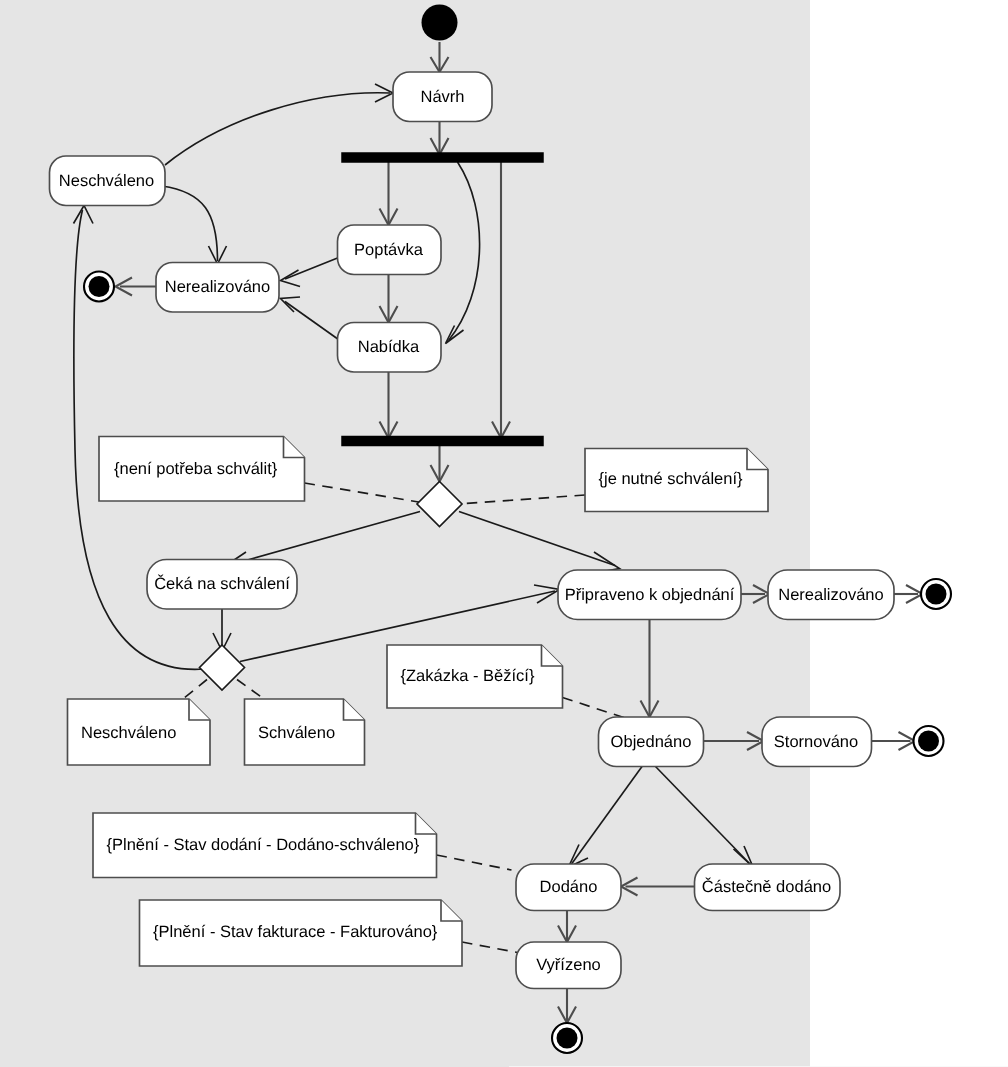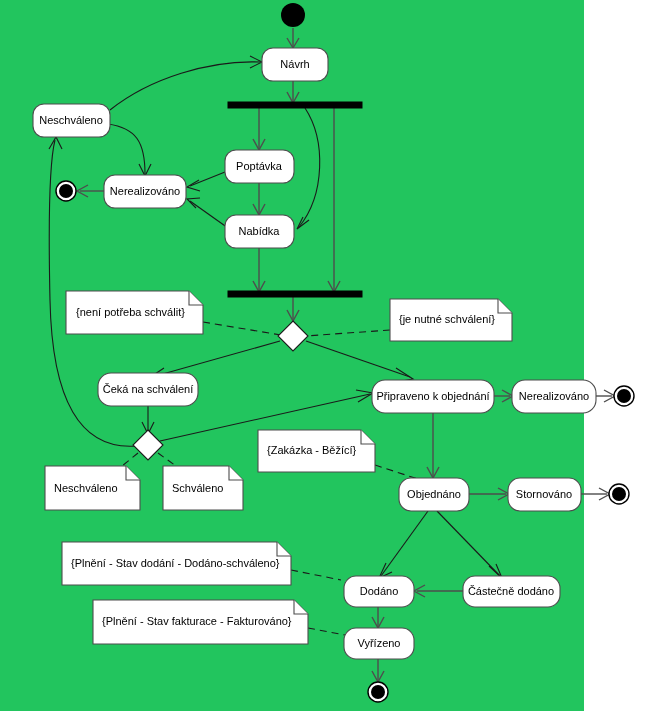--- a/index.html
+++ b/index.html
@@ -2,23 +2,23 @@
 <html><head>
 <meta charset="utf-8">
 <style>
   html, body {
     margin: 0;
     padding: 0;
     background: #ffffff;
   }
   #diagram-root {
     position: relative;
-    width: 584px;
+    width: 540px;
     height: 711px;
-    background: #22c55e;
+    background: #e5e5e5;
     font-family: "Liberation Sans", sans-serif;
   }
   svg#uml-canvas {
     display: block;
     width: 672px;
     height: 711px;
   }
   .state-box {
     fill: #ffffff;
     stroke: #4d4d4d;

